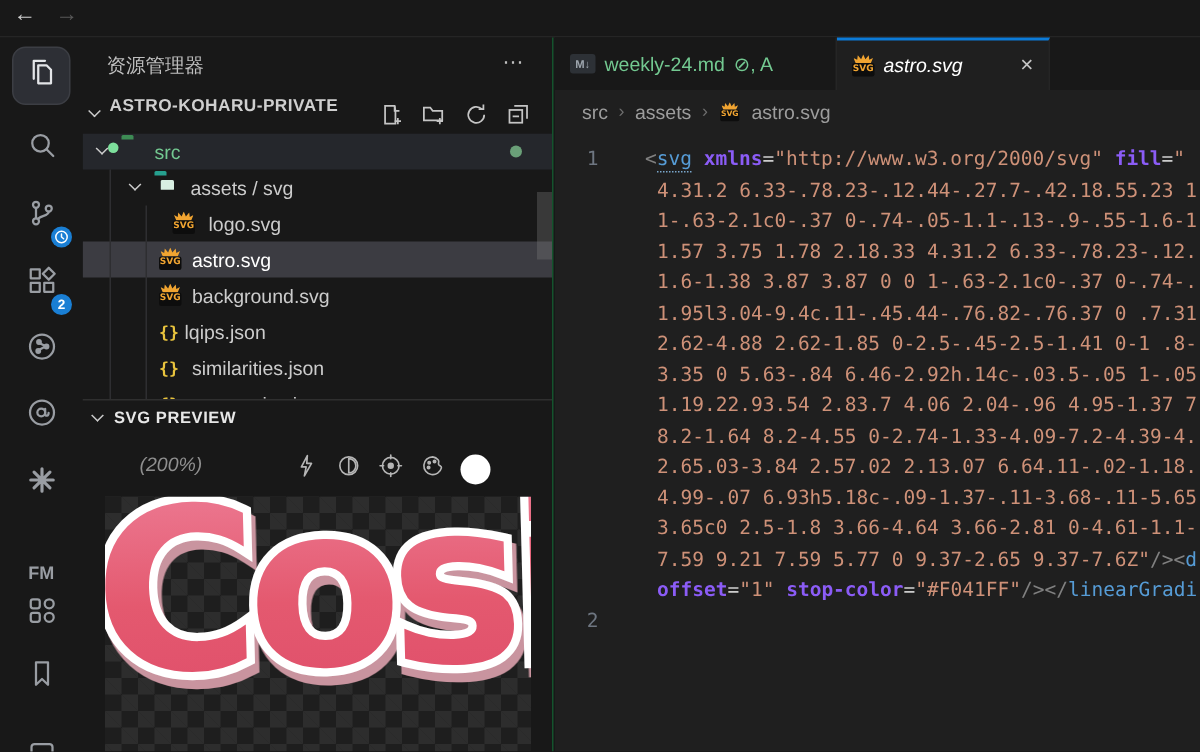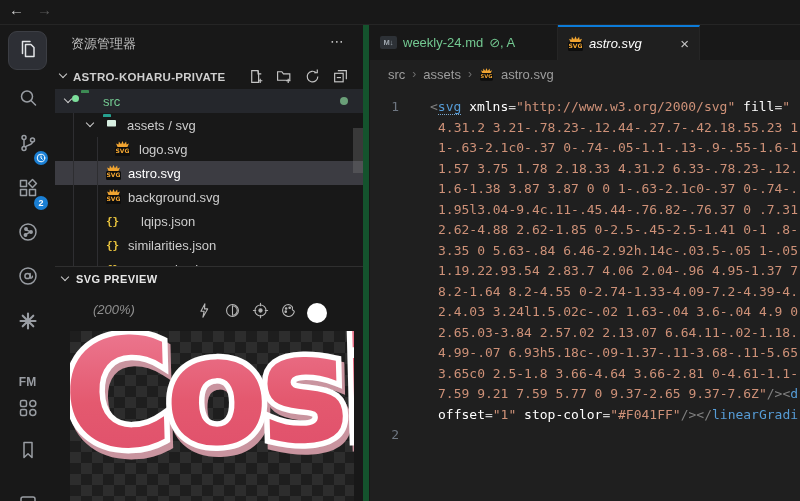--- a/index.html
+++ b/index.html
@@ -21,25 +21,25 @@
   .ab-item svg { stroke:#999da3; fill:none; stroke-width:1.5; stroke-linecap:round; stroke-linejoin:round; }
   .ab-item.active { background:#2d2f35; border:1px solid #3c3e44; border-radius:9px; }
   .ab-item.active svg { stroke:#e3e5e8; }
   .ab-badge { position:absolute; right:-1px; bottom:-1px; min-width:14px; height:14px;
     background:#1a7fd4; border-radius:8px; color:#fff; font-size:9px; line-height:14px;
     text-align:center; font-weight:bold; padding:0 2px; }
   .fm-text { font-size:12px; font-weight:bold; color:#999da3; letter-spacing:0;margin-top:30px; }
 
   
   #sidebar { left:55px; top:25px; width:314px; height:476px; background:#181818;
-    border-right:6px solid #14532d; overflow:hidden; }
+    border-right:1px solid #14532d; overflow:hidden; }
   .exp-header { position:absolute; left:0; top:6px; width:100%; height:24px; }
   .exp-title { position:absolute; left:16px; top:4px; font-size:13px; color:#bfbfbf; }
   .exp-more { position:absolute; right:18px; top:2px; font-size:14px; color:#bfbfbf; letter-spacing:1px; }
-  .section-row { position:absolute; left:0; top:40px; width:100%; height:24px; display:flex; align-items:center; }
+  .section-row { position:absolute; left:0; top:40px; width:100%; height:24px; display:flex; }
   .section-label { font-size:11.5px; font-weight:bold; letter-spacing:.3px; color:#cfcfcf; margin-left:18px; }
   .section-actions { position:absolute; right:14px; top:3px; display:flex; gap:11px; }
   .section-actions svg { stroke:#c5c5c5; fill:none; stroke-width:1.1; }
   .chev { width:6px; height:6px; border-right:1.3px solid #cccccc; border-bottom:1.3px solid #cccccc;
     display:inline-block; transform:rotate(45deg); margin-top:-3px; }
   .section-row .chev { position:absolute; left:5px; top:9px; }
 
   #tree { position:absolute; left:0; top:64px; width:314px; height:177px; overflow:hidden; }
   .trow { position:relative; width:100%; height:24px; display:flex; align-items:center; font-size:13px; color:#cccccc; }
   .trow.hl  { background:#25272c; }
@@ -97,21 +97,21 @@
     font-size:7.5px; font-weight:bold; text-align:center; line-height:13px; }
   #breadcrumbs { position:absolute; left:0; top:35px; width:430px; height:28px; display:flex;
     align-items:center; gap:7px; padding-left:18px; font-size:13px; color:#9d9d9d; }
   #breadcrumbs .sep { color:#6e6e6e; font-size:12px; }
   #code { position:absolute; left:0; top:63px; width:430px; height:413px; overflow:hidden;
     font:13px/20.5px "DejaVu Sans Mono","Liberation Mono",monospace; padding-top:9px; }
   .crow { height:20.5px; display:flex; white-space:pre; }
   .lnum { width:42px; text-align:right; padding-right:13px; color:#6e7681; flex:none; }
   .ccontent { padding-left:18px; }
   .crow.wrap .ccontent { padding-left:26px; }
-  .tk-s { color:#CE9178; } .tk-a { color:#ffffff; } .tk-t { color:#569CD6; }
+  .tk-s { color:#CE9178; } .tk-a { color:#8b5cf6;font-weight:bold; } .tk-t { color:#569CD6; }
   .tk-p { color:#808080; } .tk-d { color:#cccccc; }
   .tk-u { color:#569CD6; border-bottom:1px dotted #7aa7cc; }
 </style>
 </head>
 <body>
 
 <div id="stage">
 
   <div id="titlebar" class="abs">
     <span class="nav" style="left:9px">←</span>
@@ -264,21 +264,21 @@
           <span style="position:absolute;left:51px;top:4px">
             <span class="fsvg">
               <span class="rays"></span>
               <span class="tag">SVG</span>
             </span>
           </span>
           <span class="tlabel" style="position:absolute;left:73px">background.svg</span>
         </div>
         <div class="trow">
           <span style="position:absolute;left:51px;top:4px"><span class="fjson">{}</span></span>
-          <span class="tlabel" style="position:absolute;left:86px">lqips.json</span>
+          <span class="tlabel" style="position:absolute;left:68px">lqips.json</span>
         </div>
         <div class="trow">
           <span style="position:absolute;left:51px;top:4px"><span class="fjson">{}</span></span>
           <span class="tlabel" style="position:absolute;left:73px">similarities.json</span>
         </div>
         <div class="trow">
           <span style="position:absolute;left:51px;top:4px"><span class="fjson">{}</span></span>
           <span class="tlabel" style="position:absolute;left:73px">summaries.json</span>
         </div>
         <div class="guide" style="left: 18px; top: 24px; bottom: 0px;"></div>
@@ -356,30 +356,29 @@
       <span class="sep">›</span>
       <span class="fsvg" style="transform:scale(.85)">
         <span class="rays"></span>
           <span class="tag">SVG</span>
       </span>
       <span>astro.svg</span>
     </div>
 
     <div id="code">
         <div class="crow"><span class="lnum">1</span><span class="ccontent"><span class="tk-p">&lt;</span><span class="tk-u">svg</span><span class="tk-d"> </span><span class="tk-a">xmlns</span><span class="tk-d">=</span><span class="tk-s">"http://www.w3.org/2000/svg"</span><span class="tk-d"> </span><span class="tk-a">fill</span><span class="tk-d">=</span><span class="tk-s">"</span></span></div>
-        <div class="crow wrap"><span class="lnum"></span><span class="ccontent"><span class="tk-s">4.31.2 3.21-.78.23-.12.44-.27.7-.42.18.55.23 1</span></span></div>
+        <div class="crow wrap"><span class="lnum"></span><span class="ccontent"><span class="tk-s">4.31.2 6.33-.78.23-.12.44-.27.7-.42.18.55.23 1</span></span></div>
         <div class="crow wrap"><span class="lnum"></span><span class="ccontent"><span class="tk-s">1-.63-2.1c0-.37 0-.74-.05-1.1-.13-.9-.55-1.6-1</span></span></div>
         <div class="crow wrap"><span class="lnum"></span><span class="ccontent"><span class="tk-s">1.57 3.75 1.78 2.18.33 4.31.2 6.33-.78.23-.12.</span></span></div>
         <div class="crow wrap"><span class="lnum"></span><span class="ccontent"><span class="tk-s">1.6-1.38 3.87 3.87 0 0 1-.63-2.1c0-.37 0-.74-.</span></span></div>
         <div class="crow wrap"><span class="lnum"></span><span class="ccontent"><span class="tk-s">1.95l3.04-9.4c.11-.45.44-.76.82-.76.37 0 .7.31</span></span></div>
         <div class="crow wrap"><span class="lnum"></span><span class="ccontent"><span class="tk-s">2.62-4.88 2.62-1.85 0-2.5-.45-2.5-1.41 0-1 .8-</span></span></div>
         <div class="crow wrap"><span class="lnum"></span><span class="ccontent"><span class="tk-s">3.35 0 5.63-.84 6.46-2.92h.14c-.03.5-.05 1-.05</span></span></div>
         <div class="crow wrap"><span class="lnum"></span><span class="ccontent"><span class="tk-s">1.19.22.93.54 2.83.7 4.06 2.04-.96 4.95-1.37 7</span></span></div>
         <div class="crow wrap"><span class="lnum"></span><span class="ccontent"><span class="tk-s">8.2-1.64 8.2-4.55 0-2.74-1.33-4.09-7.2-4.39-4.</span></span></div>
-        <div class="crow wrap"><span class="lnum"></span><span class="ccontent"><span class="tk-s">2.4.03 3.24l1.5.02c-.02 1.63-.04 3.6-.04 4.9 0</span></span></div>
         <div class="crow wrap"><span class="lnum"></span><span class="ccontent"><span class="tk-s">2.65.03-3.84 2.57.02 2.13.07 6.64.11-.02-1.18.</span></span></div>
         <div class="crow wrap"><span class="lnum"></span><span class="ccontent"><span class="tk-s">4.99-.07 6.93h5.18c-.09-1.37-.11-3.68-.11-5.65</span></span></div>
         <div class="crow wrap"><span class="lnum"></span><span class="ccontent"><span class="tk-s">3.65c0 2.5-1.8 3.66-4.64 3.66-2.81 0-4.61-1.1-</span></span></div>
         <div class="crow wrap"><span class="lnum"></span><span class="ccontent"><span class="tk-s">7.59 9.21 7.59 5.77 0 9.37-2.65 9.37-7.6Z"</span><span class="tk-p">/&gt;&lt;</span><span class="tk-t">d</span></span></div>
         <div class="crow wrap"><span class="lnum"></span><span class="ccontent"><span class="tk-a">offset</span><span class="tk-d">=</span><span class="tk-s">"1"</span><span class="tk-d"> </span><span class="tk-a">stop-color</span><span class="tk-d">=</span><span class="tk-s">"#F041FF"</span><span class="tk-p">/&gt;&lt;/</span><span class="tk-t">linearGradi</span></span></div>
         <div class="crow"><span class="lnum">2</span><span class="ccontent"></span></div>
       </div>
   </div>
 
 </div>

